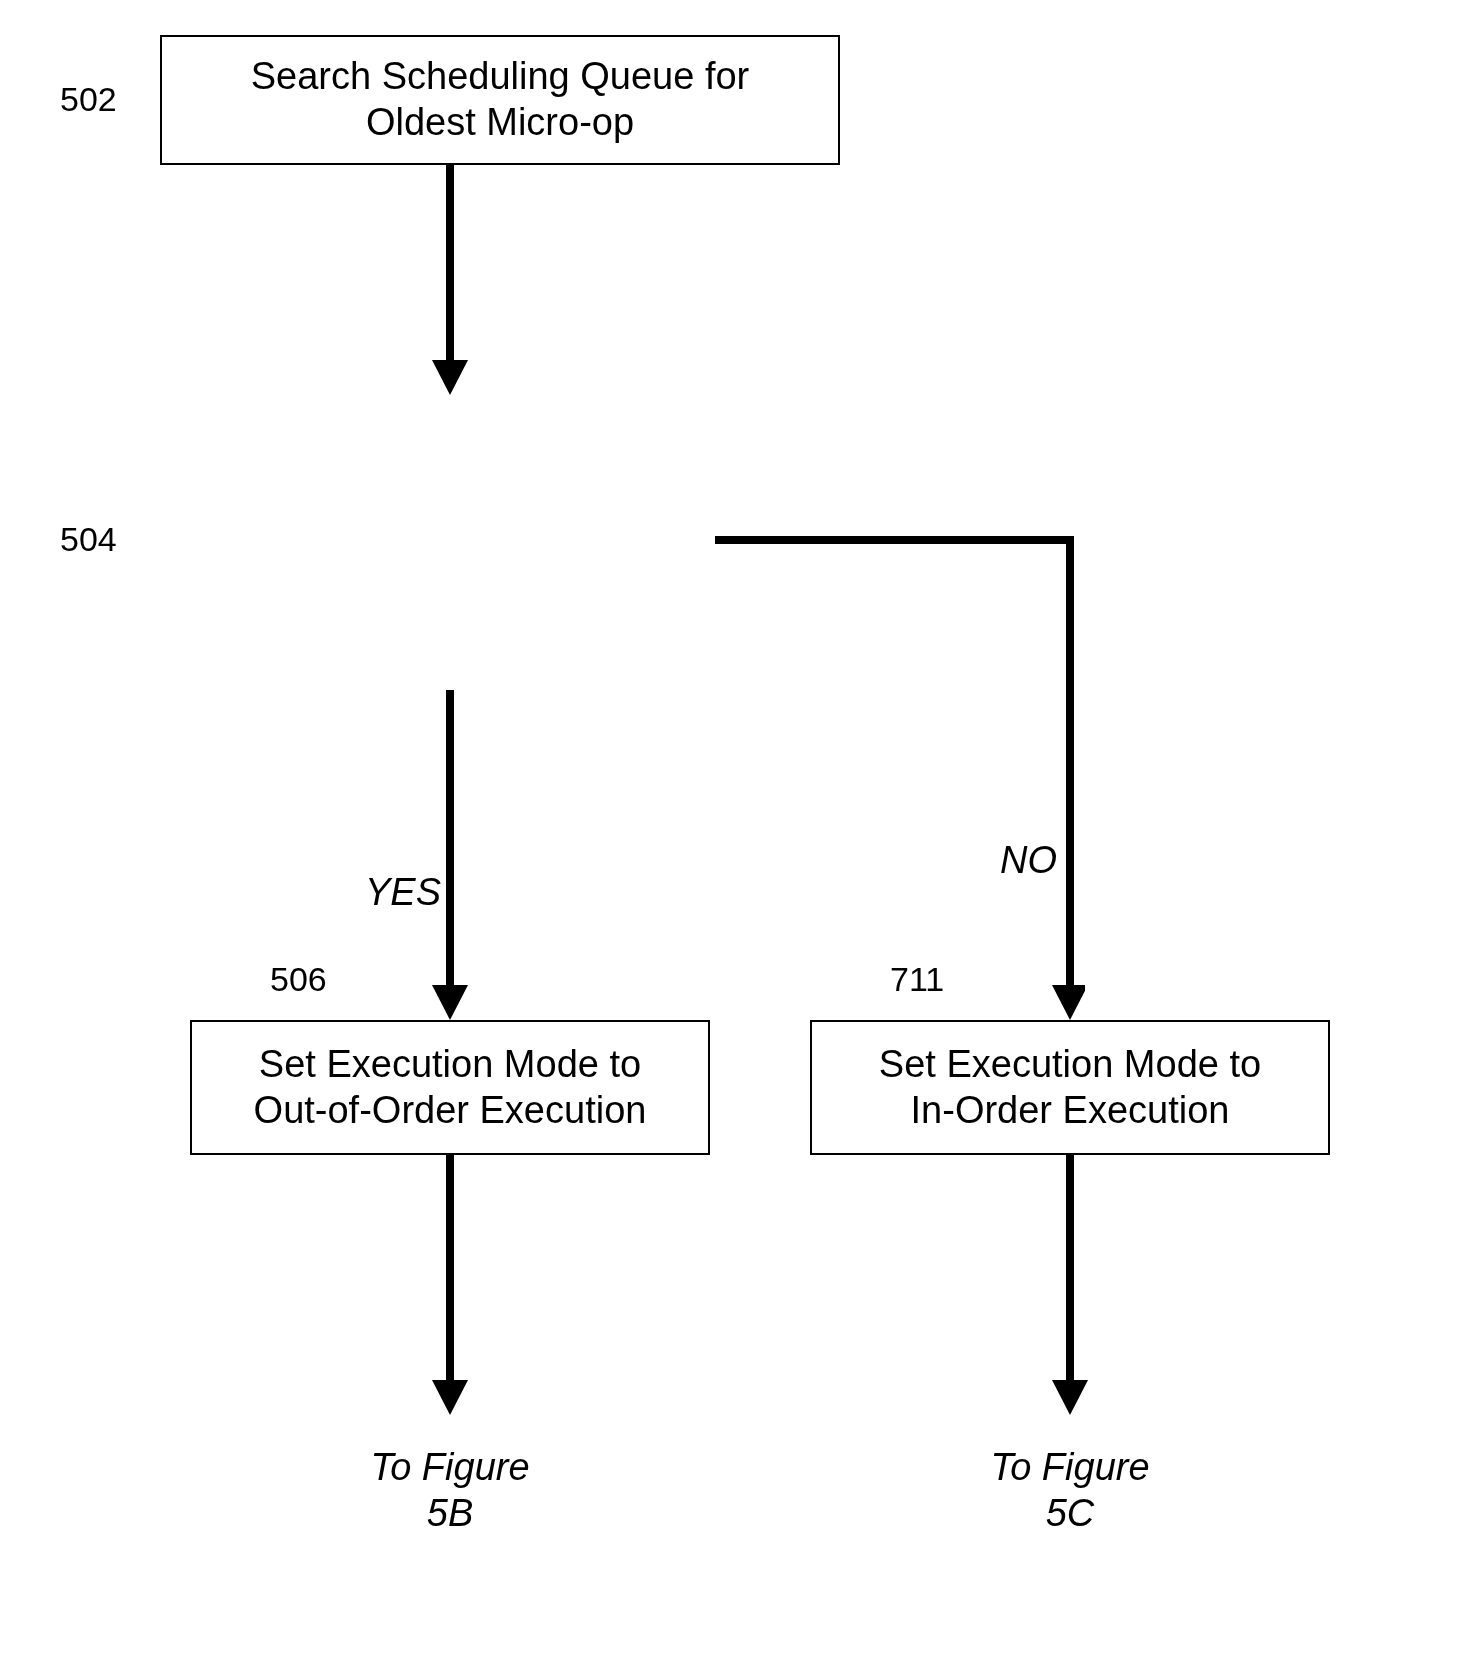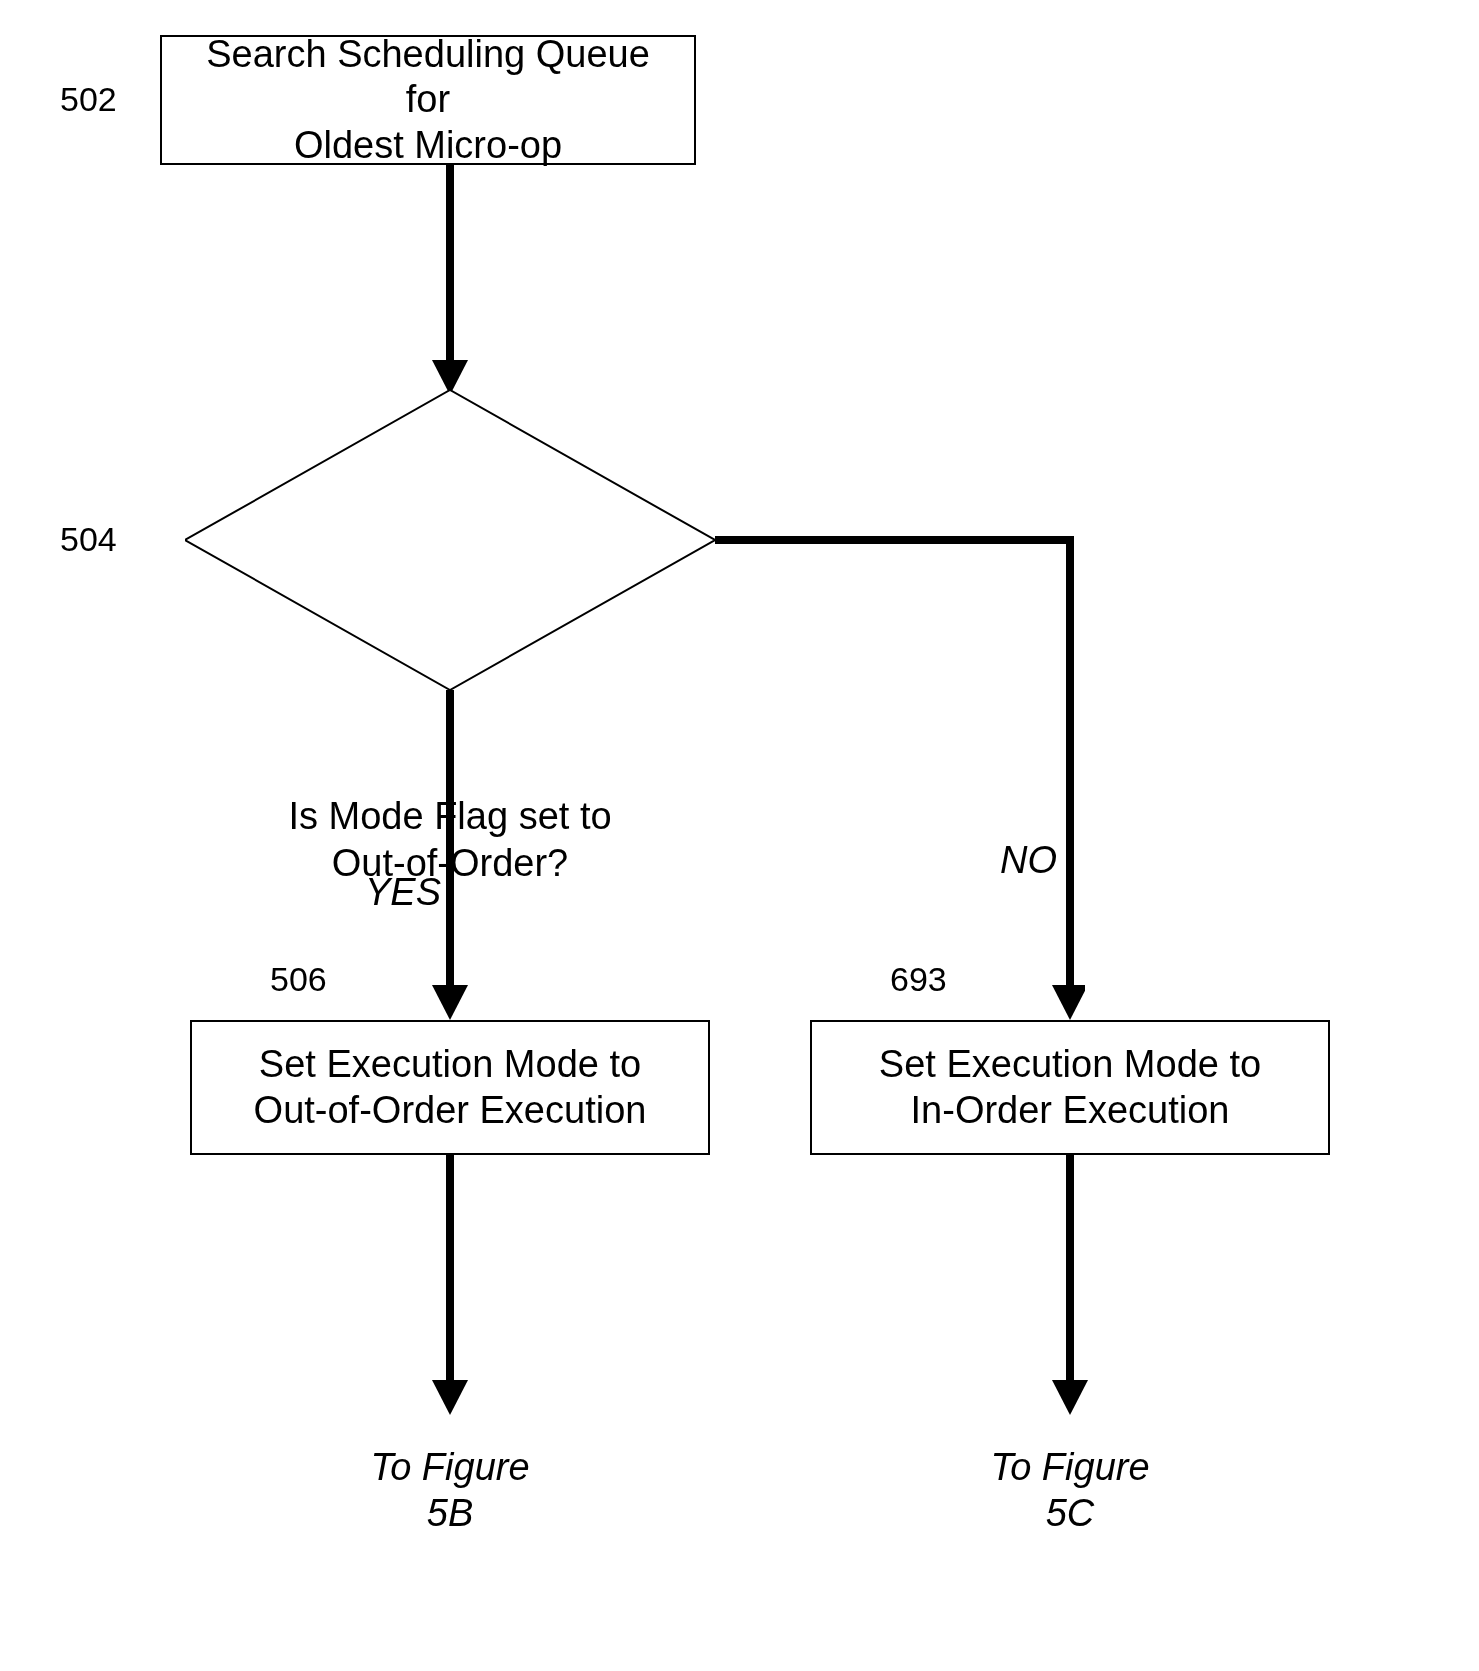--- a/index.html
+++ b/index.html
@@ -55,37 +55,30 @@
   svg { display: block; }
 </style>
 </head>
 <body>
 
 <div class="canvas">
 
   <div class="abs ref-label" style="left:60px; top:80px;">502</div>
   <div class="abs ref-label" style="left:60px; top:520px;">504</div>
   <div class="abs ref-label" style="left:270px; top:960px;">506</div>
-  <div class="abs ref-label" style="left:890px; top:960px;">693</div>
+  <div class="abs ref-label" style="left:890px; top:960px;">711</div>
 
-  <div class="abs box" style="left:160px; top:35px; width:536px; height:130px; white-space:pre-line;">Search Scheduling Queue for
+  <div class="abs box" style="left:160px; top:35px; width:680px; height:130px; white-space:pre-line;">Search Scheduling Queue for
 Oldest Micro-op</div>
 
   <svg class="abs" style="left:430px; top:165px;" width="40" height="230">
     <line x1="20" y1="0" x2="20" y2="200" stroke="#000" stroke-width="8"></line>
     <polygon points="20,230 2,195 38,195" fill="#000"></polygon>
   </svg>
 
-  <div class="abs diamond-wrap" style="left:185px; top:390px; width:530px; height:300px;">
-    <svg width="530" height="300">
-      <polygon points="265,0 530,150 265,300 0,150" fill="#fff" stroke="#000" stroke-width="2"></polygon>
-    </svg>
-    <div class="diamond-text" style="white-space:pre-line;">Is Mode Flag set to
-Out-of-Order?</div>
-  </div>
 
   <svg class="abs" style="left:430px; top:690px;" width="40" height="330">
     <line x1="20" y1="0" x2="20" y2="300" stroke="#000" stroke-width="8"></line>
     <polygon points="20,330 2,295 38,295" fill="#000"></polygon>
   </svg>
   <div class="abs label" style="left:365px; top:870px;">YES</div>
 
   <svg class="abs" style="left:715px; top:520px;" width="370" height="500">
 
     <line x1="0" y1="20" x2="355" y2="20" stroke="#000" stroke-width="8"></line>

